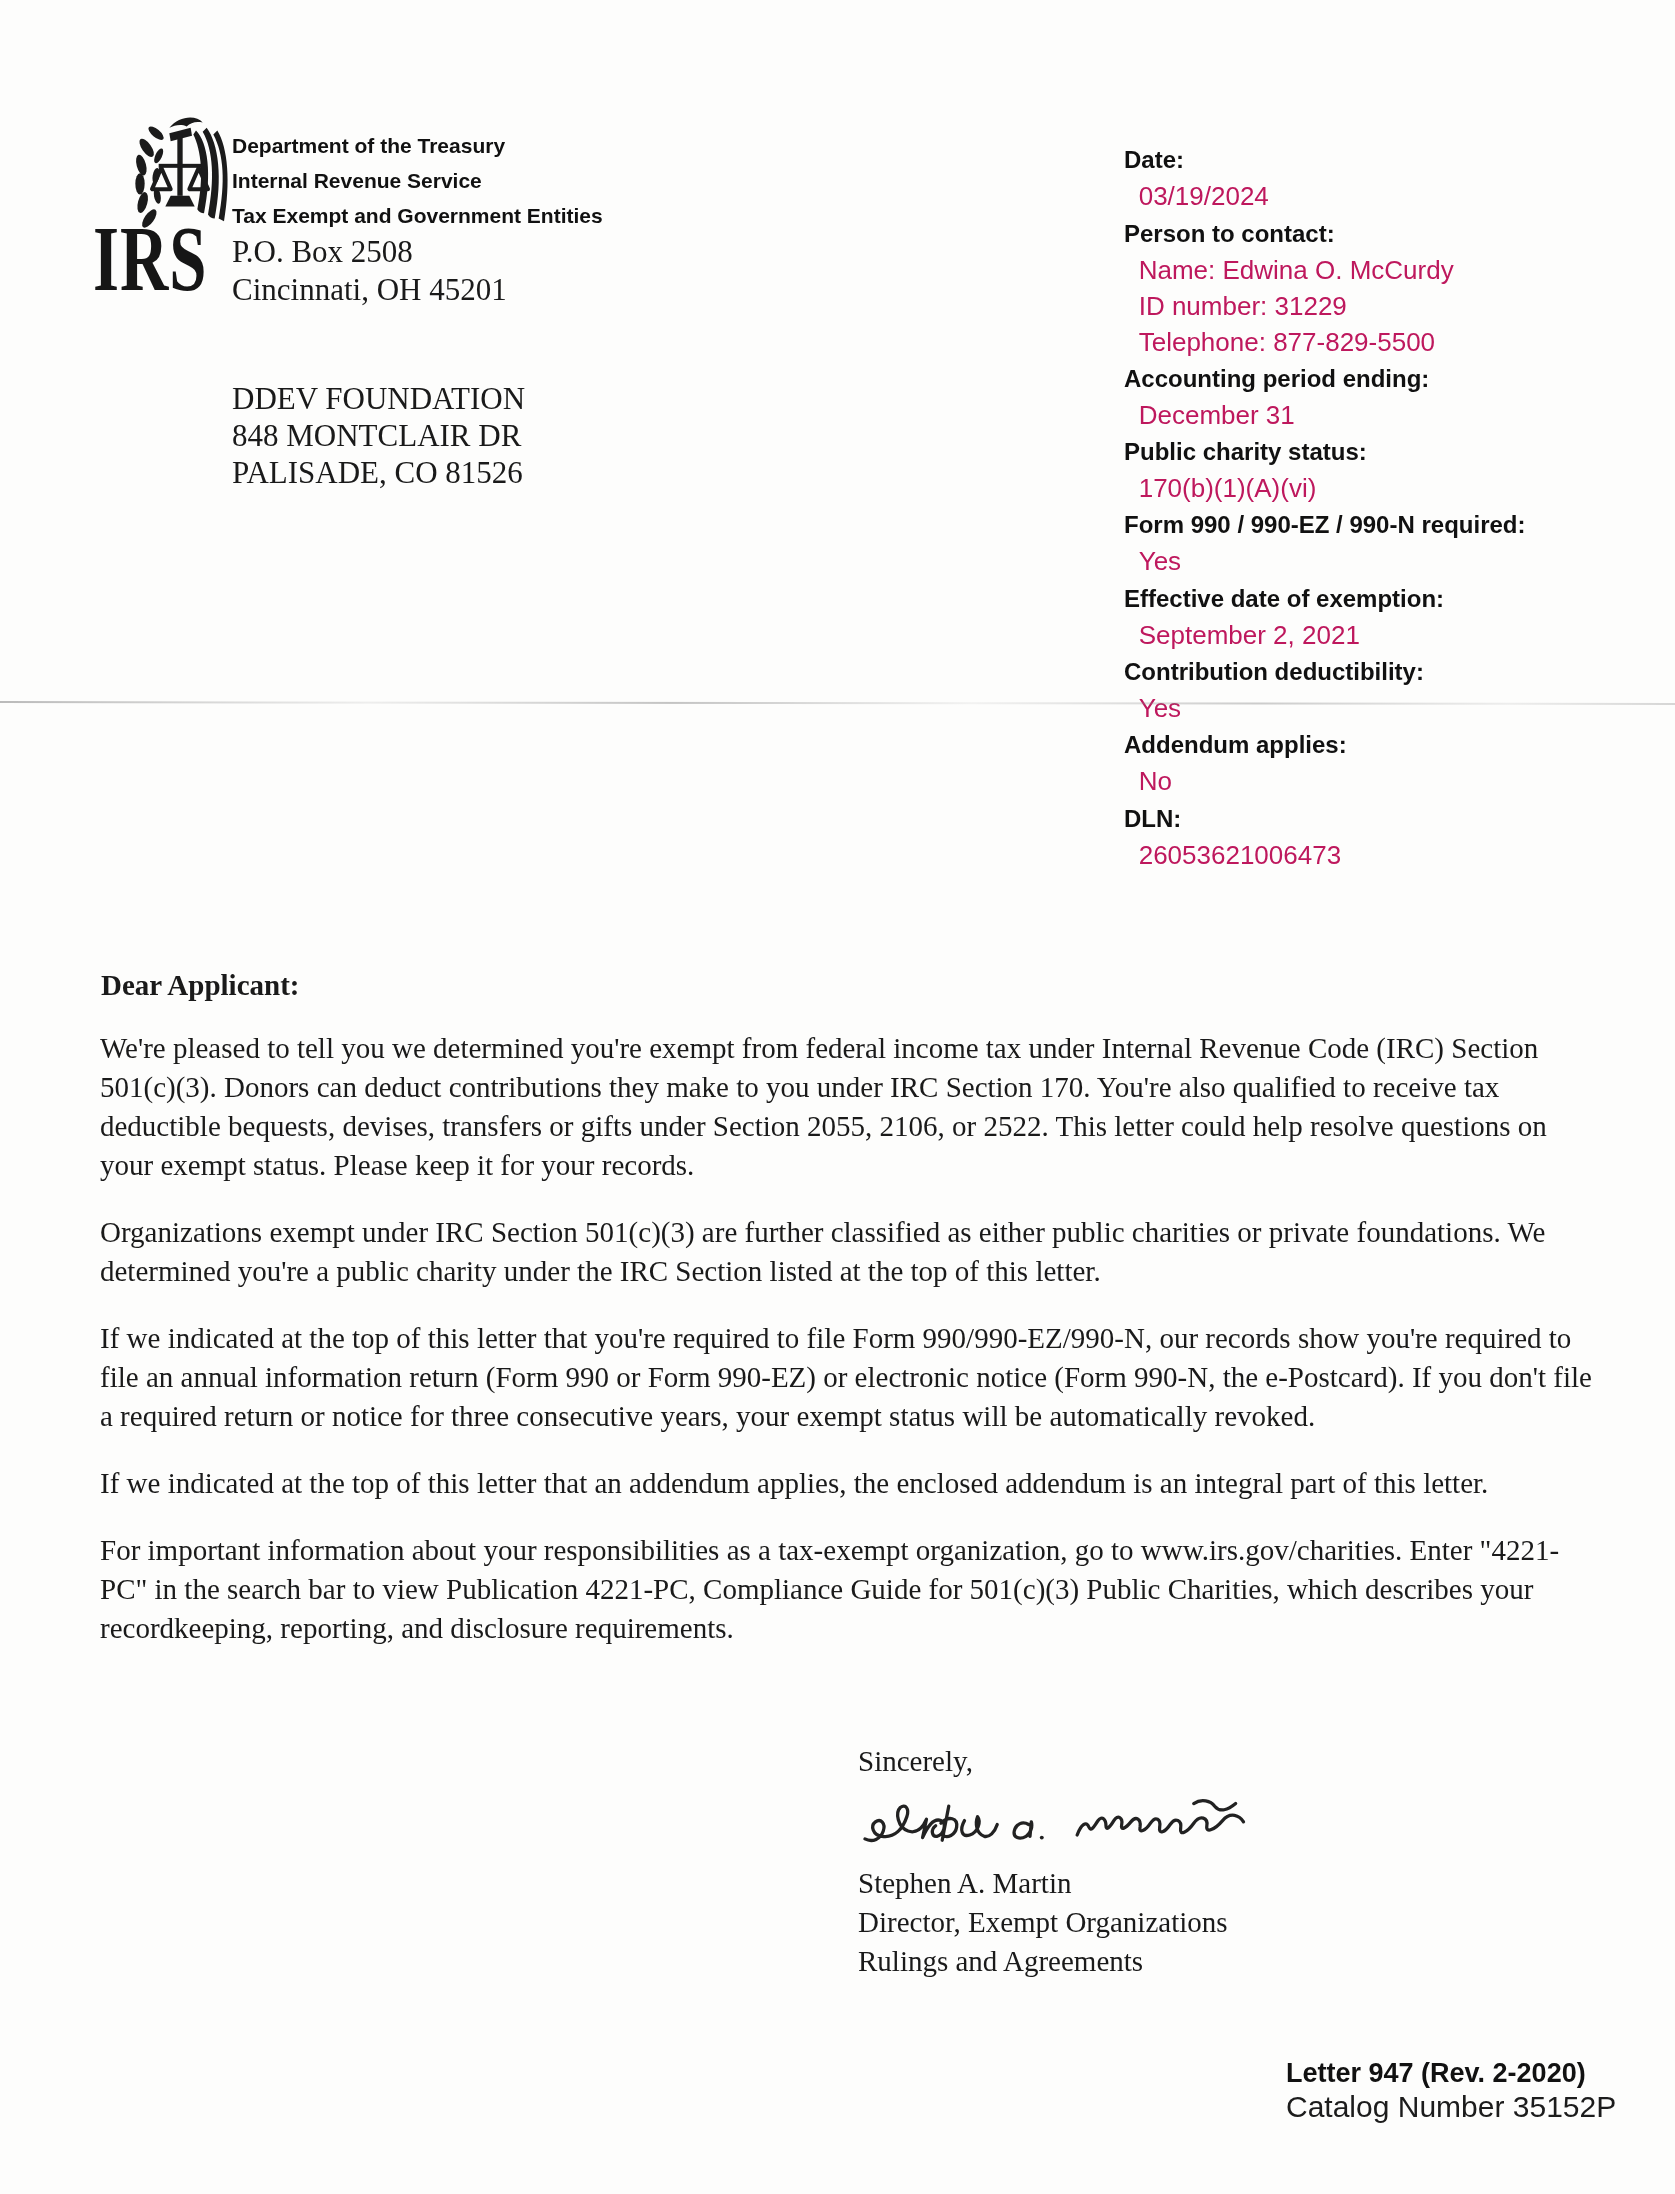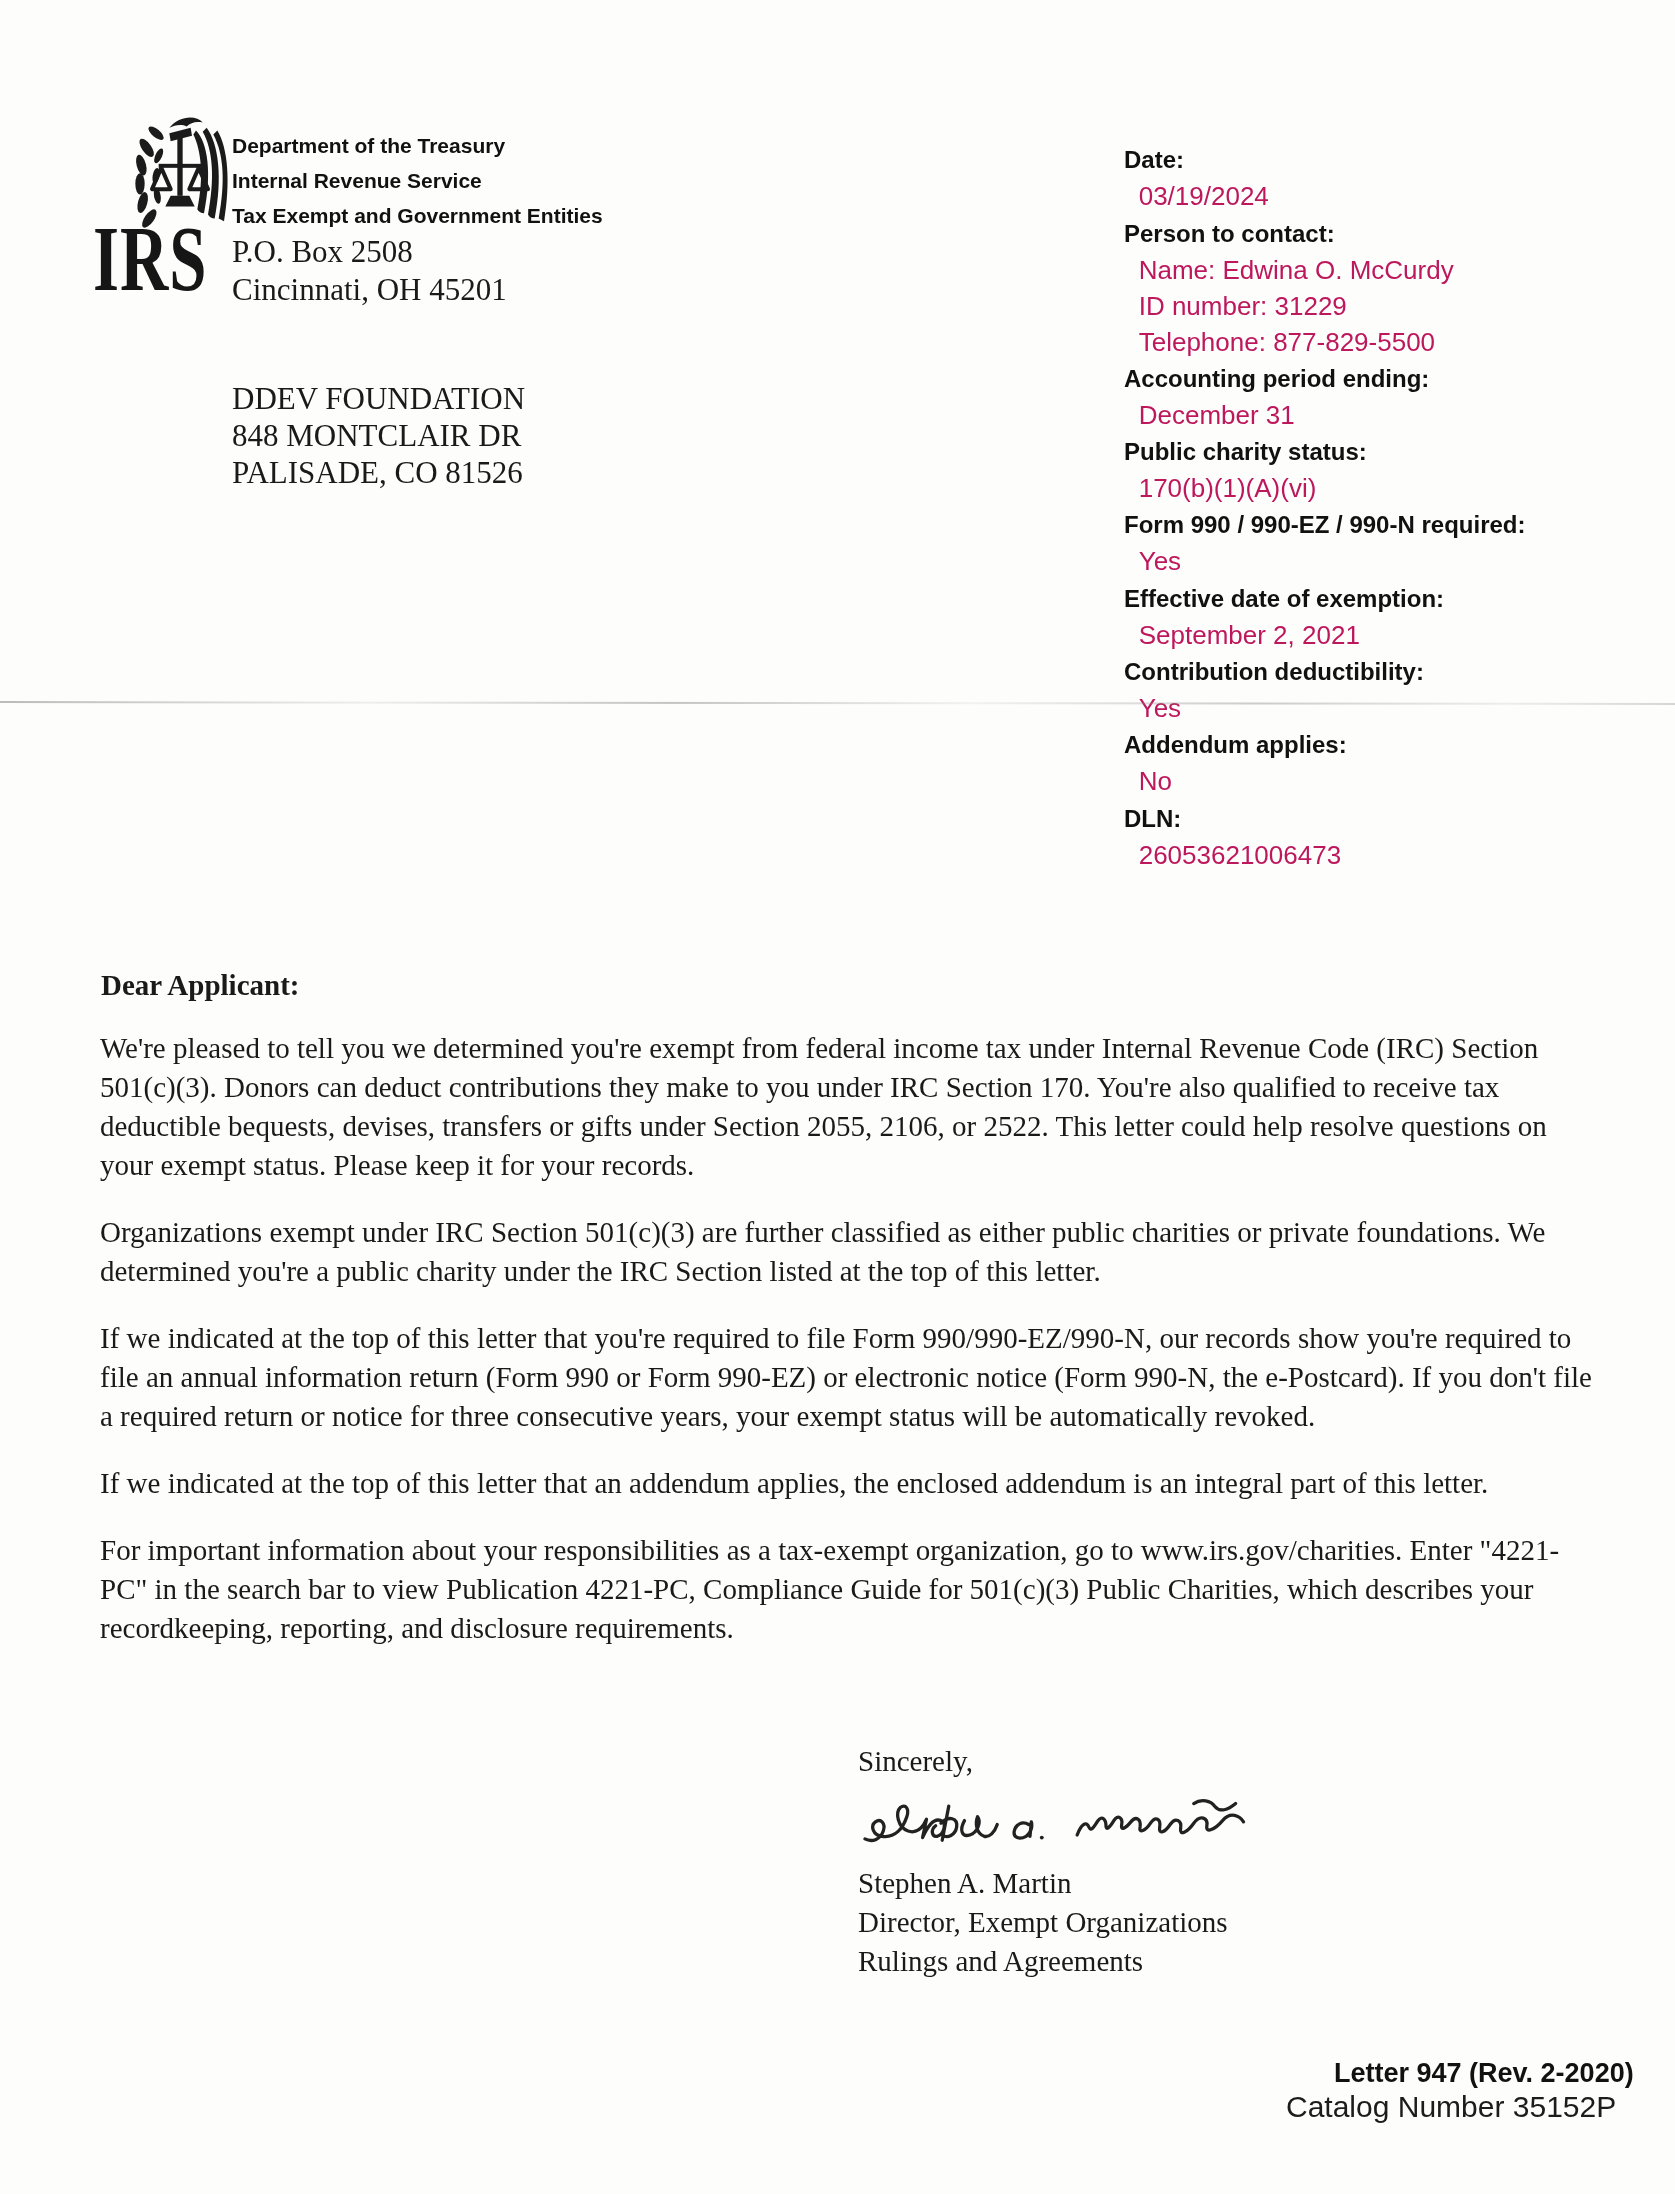--- a/index.html
+++ b/index.html
@@ -53,21 +53,21 @@
 
   
   .closing{position:absolute;left:858px;top:1742px;font-size:29px;line-height:39px;}
   .signature-svg{display:block;margin:4px 0 0 2.7px;}
   .signer-block div{line-height:39px;}
 
   
   .footer{position:absolute;left:1286px;top:2056px;}
   .footer .letter-no{
     font-family:"Liberation Sans", sans-serif;
-    font-weight:bold;font-size:27px;line-height:35px;color:#111;margin-left:48px;
+    font-weight:bold;font-size:27px;line-height:35px;color:#111;
   }
   .footer .catalog{
     font-family:"Liberation Sans", sans-serif;
     font-size:30px;line-height:31px;color:#1c1c1c;
   }
 
   
   .fold-line{
     position:absolute;left:0;top:702px;width:1675px;height:2px;
     background:linear-gradient(90deg,

